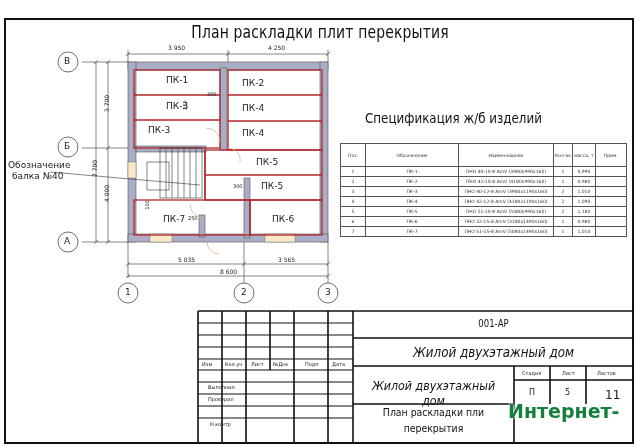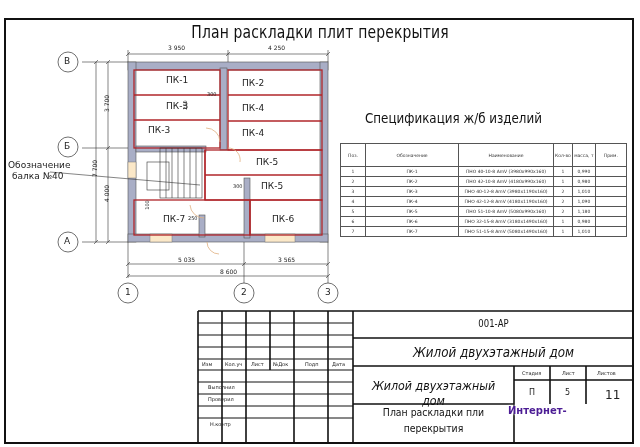--- a/index.html
+++ b/index.html
@@ -6,21 +6,21 @@
   body{width:640px;height:447px;position:relative;overflow:hidden;font-family:"DejaVu Sans",sans-serif;}
   .sheet{position:absolute;left:4px;top:18px;width:630px;height:426px;border:2px solid #111;box-sizing:border-box;background:#fff;}
   .title{position:absolute;left:0;top:22px;width:600px;text-align:center;font-size:17px;font-weight:normal;color:#111;letter-spacing:0.2px;font-family:"DejaVu Sans",sans-serif;transform:scaleX(0.82);transform-origin:center;}
   svg{position:absolute;left:0;top:0;}
   .spec-title{position:absolute;left:365px;top:110px;font-size:14px;color:#111;transform:scaleX(0.85);transform-origin:left;}
   table.spec{position:absolute;left:340px;top:143px;border-collapse:collapse;font-size:4.5px;color:#333;}
   table.spec td,table.spec th{border:1px solid #555;height:9px;padding:0 1px;text-align:center;font-weight:normal;white-space:nowrap;}
   table.spec th{height:22px;}
   .tb{position:absolute;font-size:5px;color:#222;}
   .tbtext{position:absolute;color:#111;font-size:11px;text-align:center;transform:scaleX(0.85);}
-  .watermark{position:absolute;left:508px;top:403px;font-family:"DejaVu Sans",sans-serif;font-weight:bold;color:#4c1d95;font-size:10px;line-height:16px;text-shadow:0 0 2px #fff,0 0 3px #fff;}
+  .watermark{position:absolute;left:508px;top:403px;font-family:"DejaVu Sans",sans-serif;font-weight:bold;color:#15803d;font-size:19px;line-height:16px;text-shadow:0 0 2px #fff,0 0 3px #fff;}
   .lbl{position:absolute;font-size:9px;color:#222;}
 </style>
 </head>
 <body>
 
 <div class="sheet"></div>
 
 <div class="title" style="left:20px;">План раскладки плит перекрытия</div>
 
 <svg width="640" height="447">

